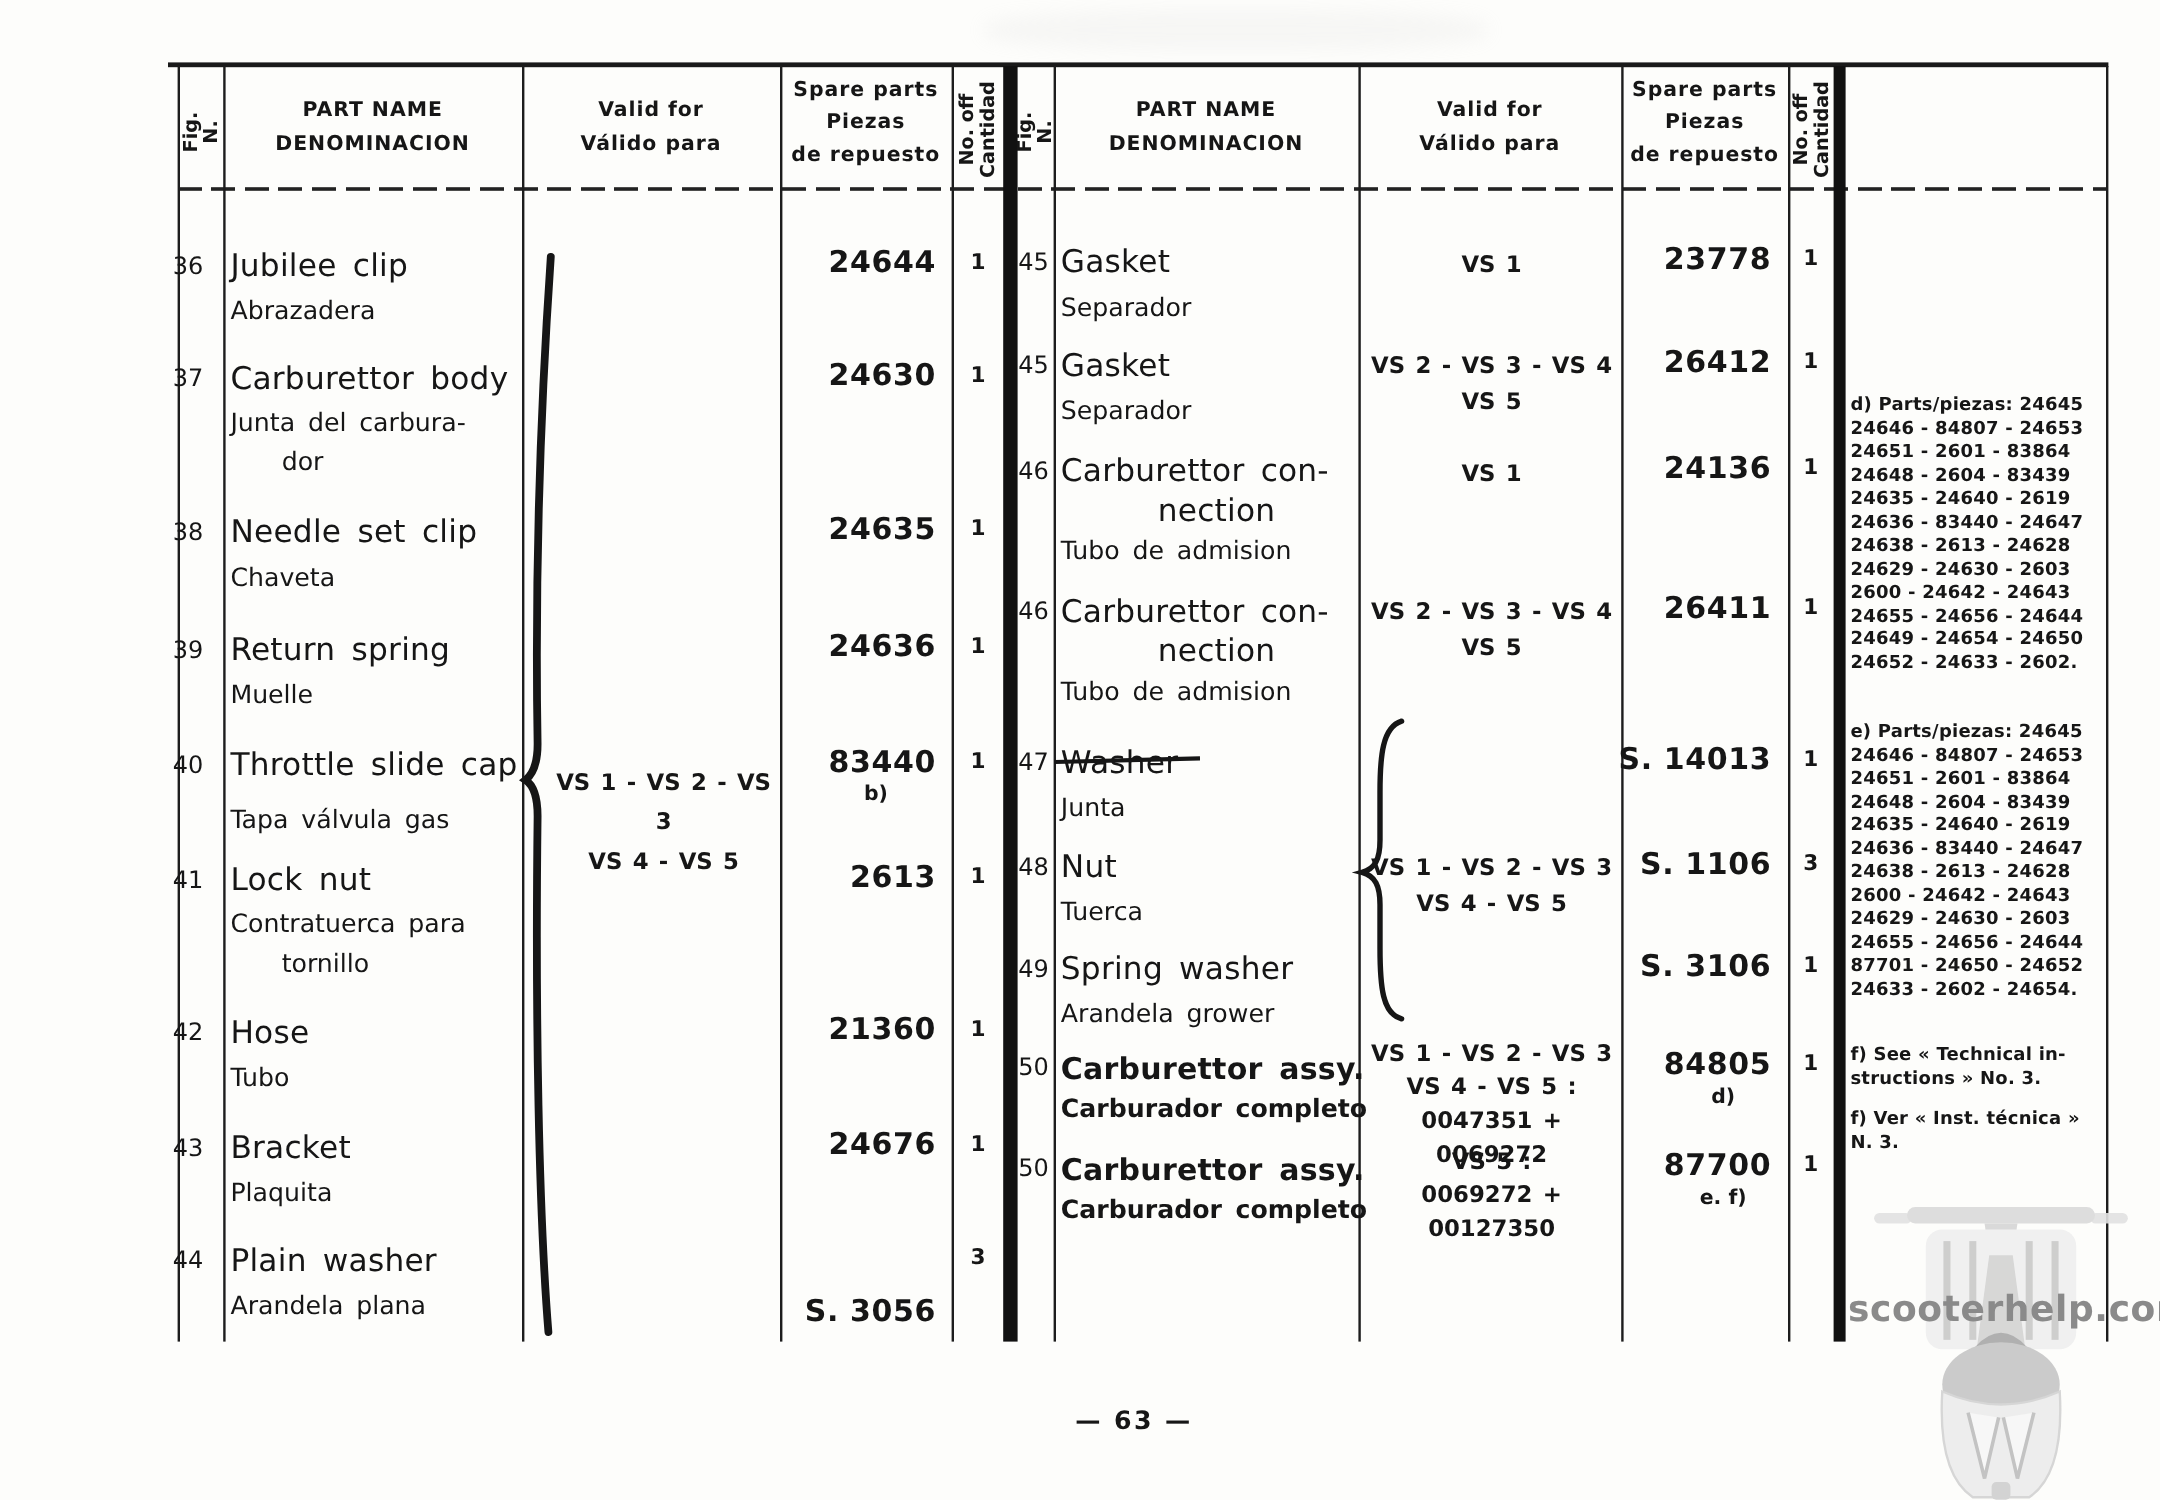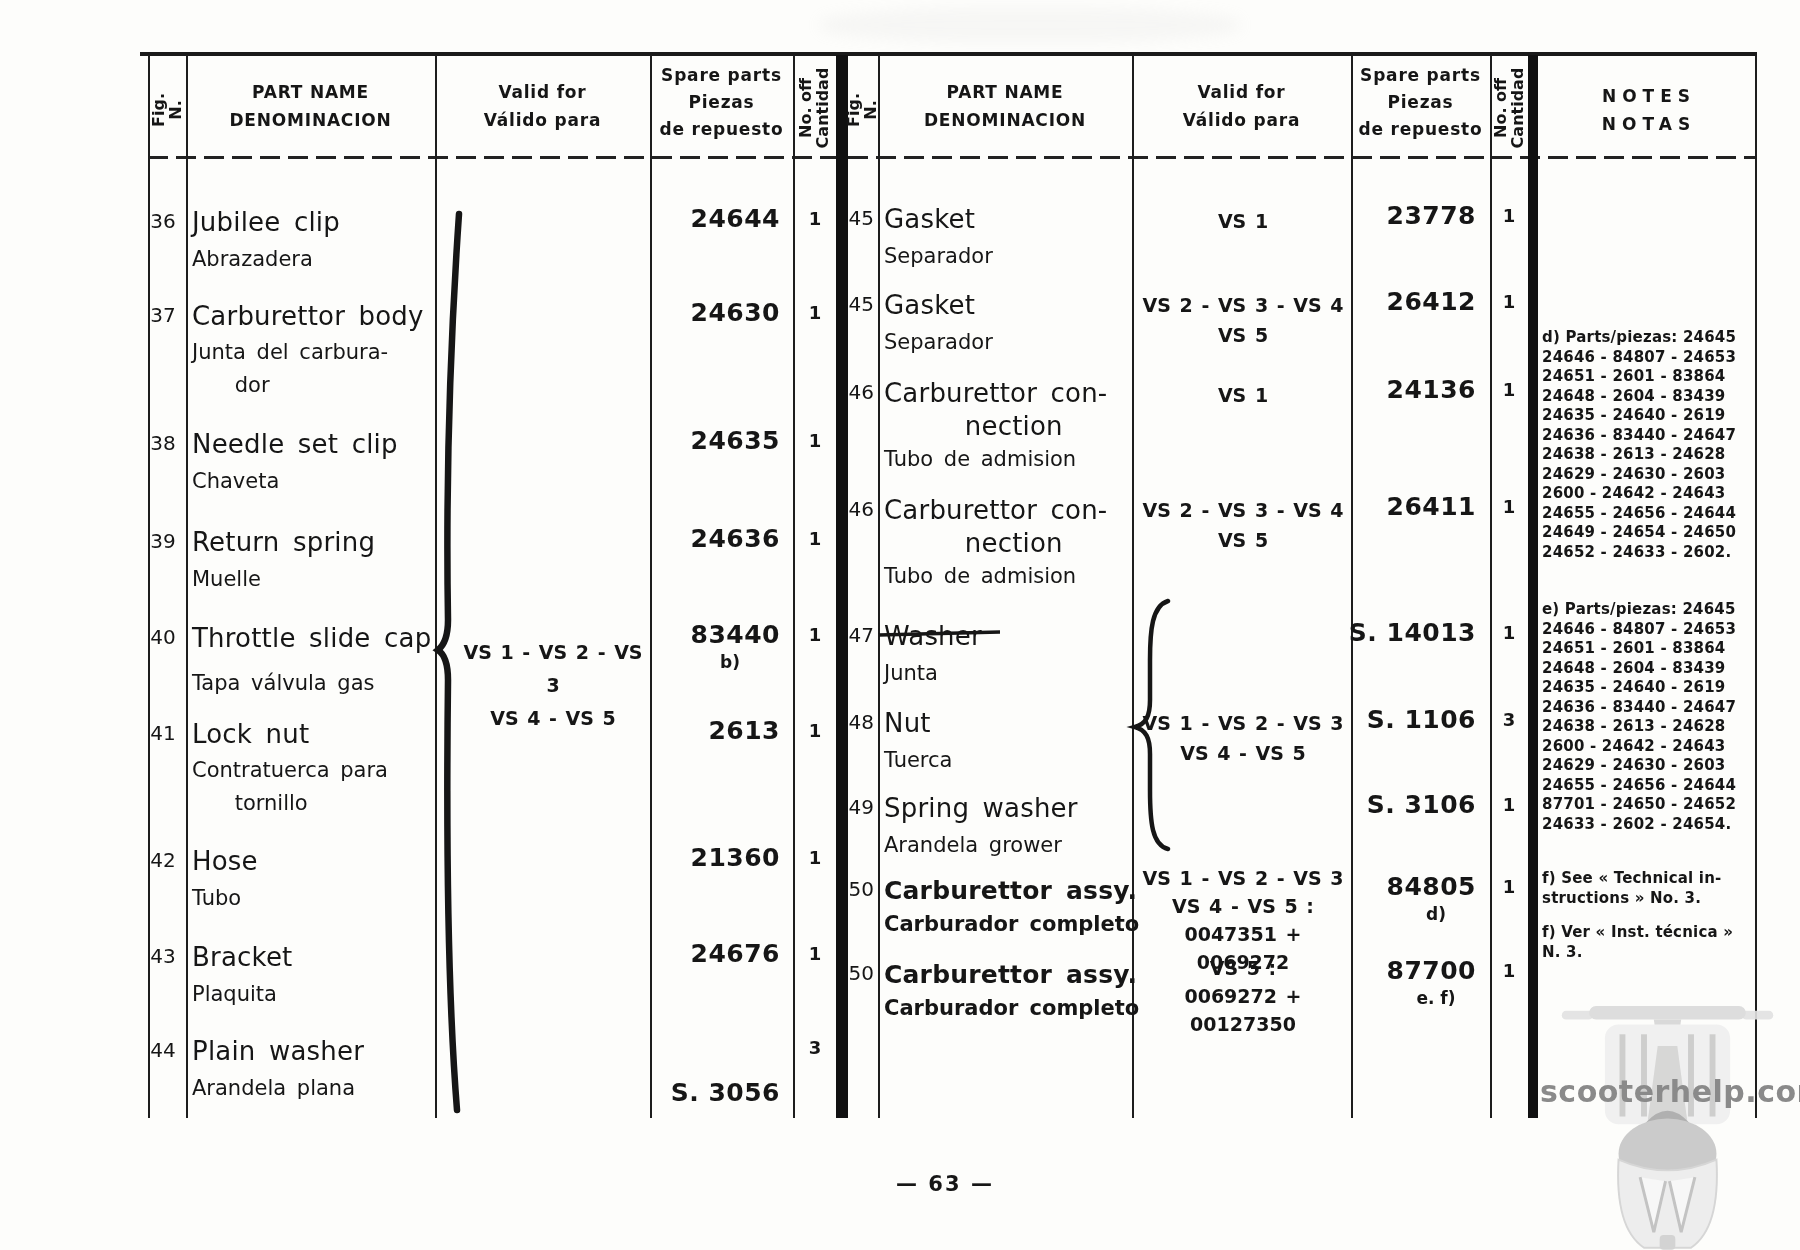--- a/index.html
+++ b/index.html
@@ -23,21 +23,21 @@
   .en{font-size:26px;line-height:33px;word-spacing:5px;letter-spacing:.2px}
   .es{font-size:21px;line-height:33px;word-spacing:4px}
   .part{font-weight:700;font-size:25px;letter-spacing:.5px}
   .pnote{font-weight:700;font-size:17px;text-align:center}
   .qty{font-weight:700;font-size:18px;text-align:center}
   .valid{font-weight:700;font-size:19px;line-height:30px;white-space:pre-line;text-align:center;word-spacing:2px}
   .valid.lh28{line-height:28px}
   .b50{font-weight:700;font-size:25px}
   .b50es{font-weight:700}
   
-  .l-fig{left:144px;width:38px;text-align:center}
+  .l-fig{left:144px;width:38px;text-align:left}
   .l-en,.l-es{left:192px}
   .l-part{left:560px;width:220px;text-align:right}
   .l-pnote{left:700px;width:60px}
   .l-qty{left:795px;width:40px}
   .l-valid{left:455px;width:196px}
   .r-fig{left:836px;width:38px;text-align:right}
   .r-en,.r-es{left:884px}
   .r-part{left:1260px;width:216px;text-align:right}
   .r-pnote{left:1400px;width:72px}
   .r-qty{left:1490px;width:38px}
@@ -95,22 +95,20 @@
     </div>
   <div class="hdr" style="left:878px;top:78px;width:254px"><div>PART NAME</div><div>DENOMINACION</div></div>
   <div class="hdr" style="left:1132px;top:78px;width:219px"><div>Valid for</div><div>Válido para</div></div>
   <div class="hdr h3" style="left:1351px;top:62px;width:139px">Spare parts
 Piezas
 de repuesto</div>
   <div class="rot" style="left:1467px;top:86px;width:84px;height:44px">
       <div>No. off</div>
       <div>Cantidad</div>
     </div>
-  <div class="hdr notes" style="left:1543px;top:82px;width:212px">NOTES
-NOTAS</div>
 
   <div class="t fig l-fig" style="top:209px">36</div>
   <div class="t en l-en" style="top:206px">Jubilee clip</div>
   <div class="t es l-es" style="top:243px">Abrazadera</div>
   <div class="t part l-part" style="top:204px">24644</div>
   <div class="t qty l-qty" style="top:208px">1</div>
 
   <div class="t fig l-fig" style="top:303px">37</div>
   <div class="t en l-en" style="top:300px">Carburettor body</div>
   <div class="t es l-es" style="top:336px">Junta del carbura-

